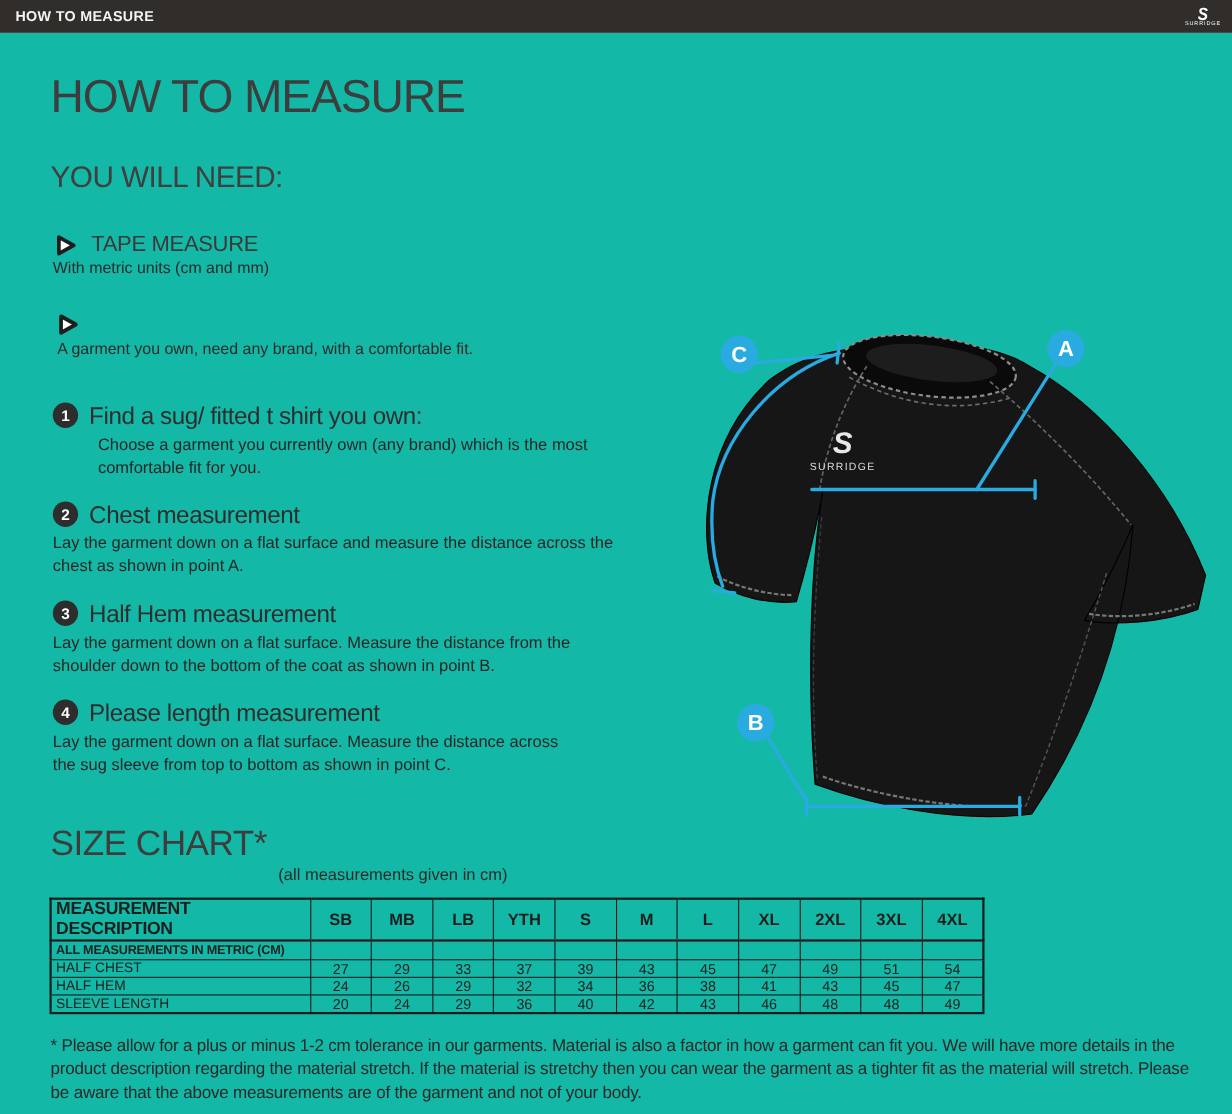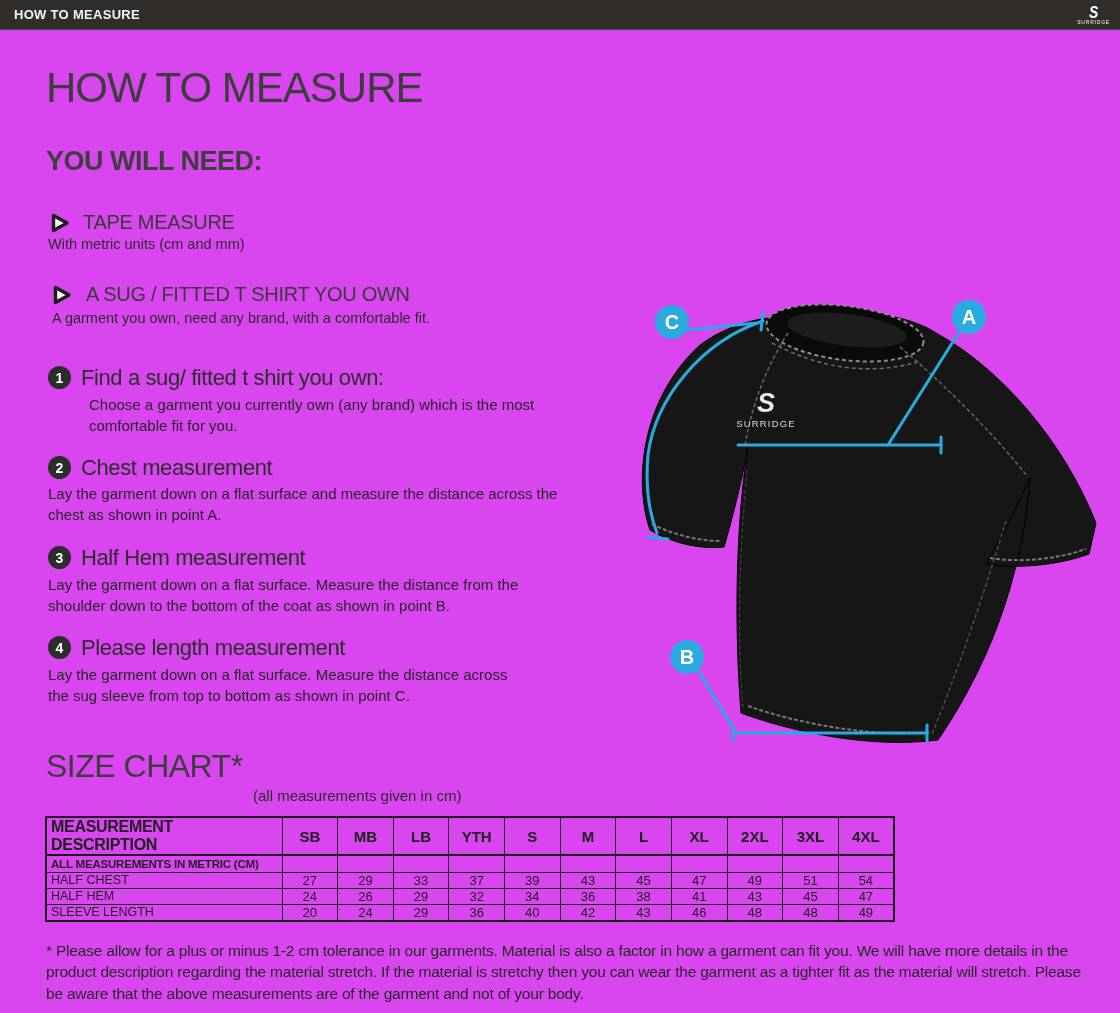--- a/index.html
+++ b/index.html
@@ -1,28 +1,28 @@
 <!DOCTYPE html>
 <html><head>
 <meta charset="utf-8">
 <style>
   html,body{margin:0;padding:0;background:#ffffff;}
   body{font-family:"Liberation Sans", sans-serif;color:#222;}
-  .page{position:relative;width:1120px;height:1013px;background:#d946ef;overflow:hidden;}
+  .page{position:relative;width:1120px;height:1013px;background:#14b8a6;overflow:hidden;}
 
   
   .topbar{position:absolute;left:0;top:0;width:1120px;height:30px;background:#302d2a;border-bottom:1px solid #4a4743;display:flex;align-items:center;justify-content:space-between;box-sizing:border-box;padding:0 10px 0 14px;}
   .topbar-title{color:#f4f4f4;font-size:13px;font-weight:bold;letter-spacing:.3px;}
   .brand{display:flex;flex-direction:column;align-items:center;line-height:1;color:#fff;}
   .brand-s{font-size:14px;font-weight:bold;font-style:italic;transform:scaleY(1.15);}
   .brand-word{font-size:5px;letter-spacing:.8px;margin-top:1px;}
 
   
   .h1{position:absolute;left:46px;top:64px;font-size:42px;font-weight:500;color:#3d3d3d;letter-spacing:-1px;}
-  .h2{position:absolute;left:46px;top:146px;font-size:27px;font-weight:700;color:#3f3f3f;letter-spacing:-.5px;}
+  .h2{position:absolute;left:46px;top:146px;font-size:27px;font-weight:400;color:#3f3f3f;letter-spacing:-.5px;}
 
   .need-item-title{position:absolute;font-size:20px;color:#3a3a3a;font-weight:500;letter-spacing:-.3px;}
   .need-item-desc{position:absolute;font-size:14.5px;color:#2b2b2b;}
   .tri{position:absolute;width:20px;height:20px;}
 
   .step-badge{position:absolute;width:23px;height:23px;border-radius:50%;background:#2d2d2d;color:#fff;font-size:14px;font-weight:bold;display:flex;align-items:center;justify-content:center;}
   .step-title{position:absolute;font-size:22px;font-weight:500;color:#2e2e2e;letter-spacing:-.4px;}
   .step-desc{position:absolute;font-size:15px;color:#262626;line-height:1.38;}
 
   
@@ -67,21 +67,20 @@
 
   <svg class="tri" style="left:50px;top:213px;" viewBox="0 0 20 20">
       <path d="M3.5 2.5 L17 10 L3.5 17.5 Z" fill="#fff" stroke="#1d1d1d" stroke-width="3.4" stroke-linejoin="round"></path>
     </svg>
   <div class="need-item-title" style="left:83px;top:211px;">TAPE MEASURE</div>
   <div class="need-item-desc" style="left:48px;top:236px;">With metric units (cm and mm)</div>
 
   <svg class="tri" style="left:52px;top:285px;" viewBox="0 0 20 20">
       <path d="M3.5 2.5 L17 10 L3.5 17.5 Z" fill="#fff" stroke="#1d1d1d" stroke-width="3.4" stroke-linejoin="round"></path>
     </svg>
-  <div class="need-item-title" style="left:86px;top:283px;">A SUG / FITTED T SHIRT YOU OWN</div>
   <div class="need-item-desc" style="left:52px;top:310px;">A garment you own, need any brand, with a comfortable fit.</div>
 
   <div class="step-badge" style="left:48px;top:366px;">1</div>
   <div class="step-title" style="left:81px;top:365px;">Find a sug/ fitted t shirt you own:</div>
   <div class="step-desc" style="left:48px;top:395px;width:450px;margin-left:41px;">Choose a garment you currently own (any brand) which is the most comfortable fit for you.</div>
 
   <div class="step-badge" style="left:48px;top:456px;">2</div>
   <div class="step-title" style="left:81px;top:455px;">Chest measurement</div>
   <div class="step-desc" style="left:48px;top:484px;width:515px;">Lay the garment down on a flat surface and measure the distance across the chest as shown in point A.</div>
 

